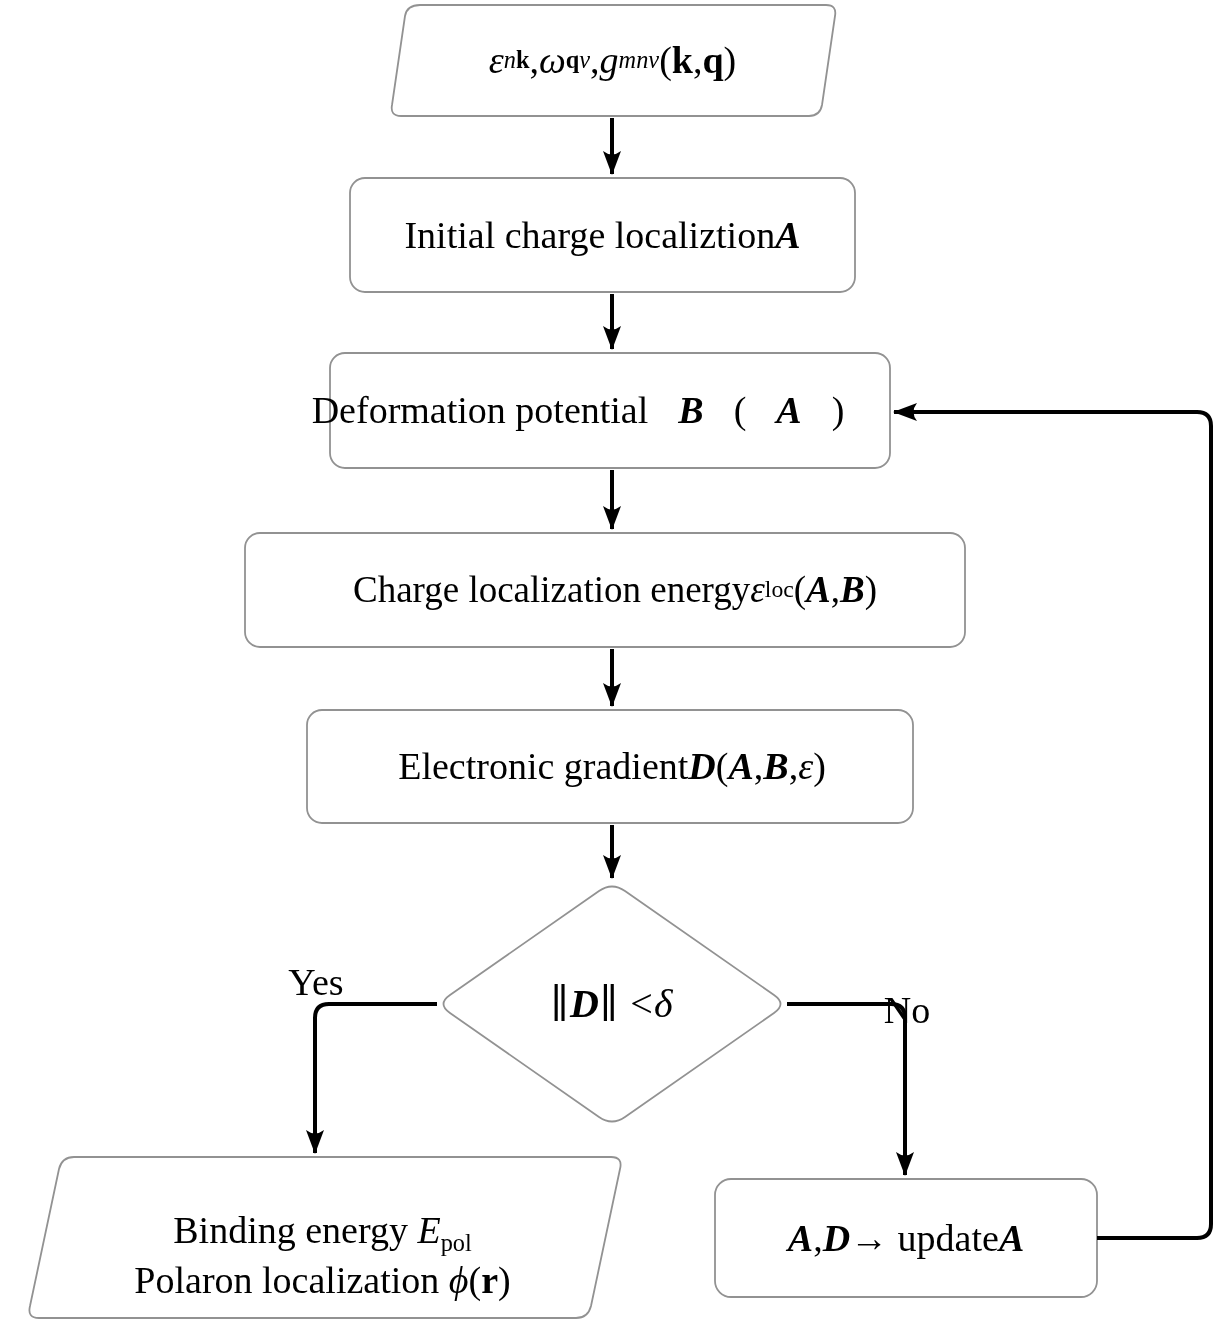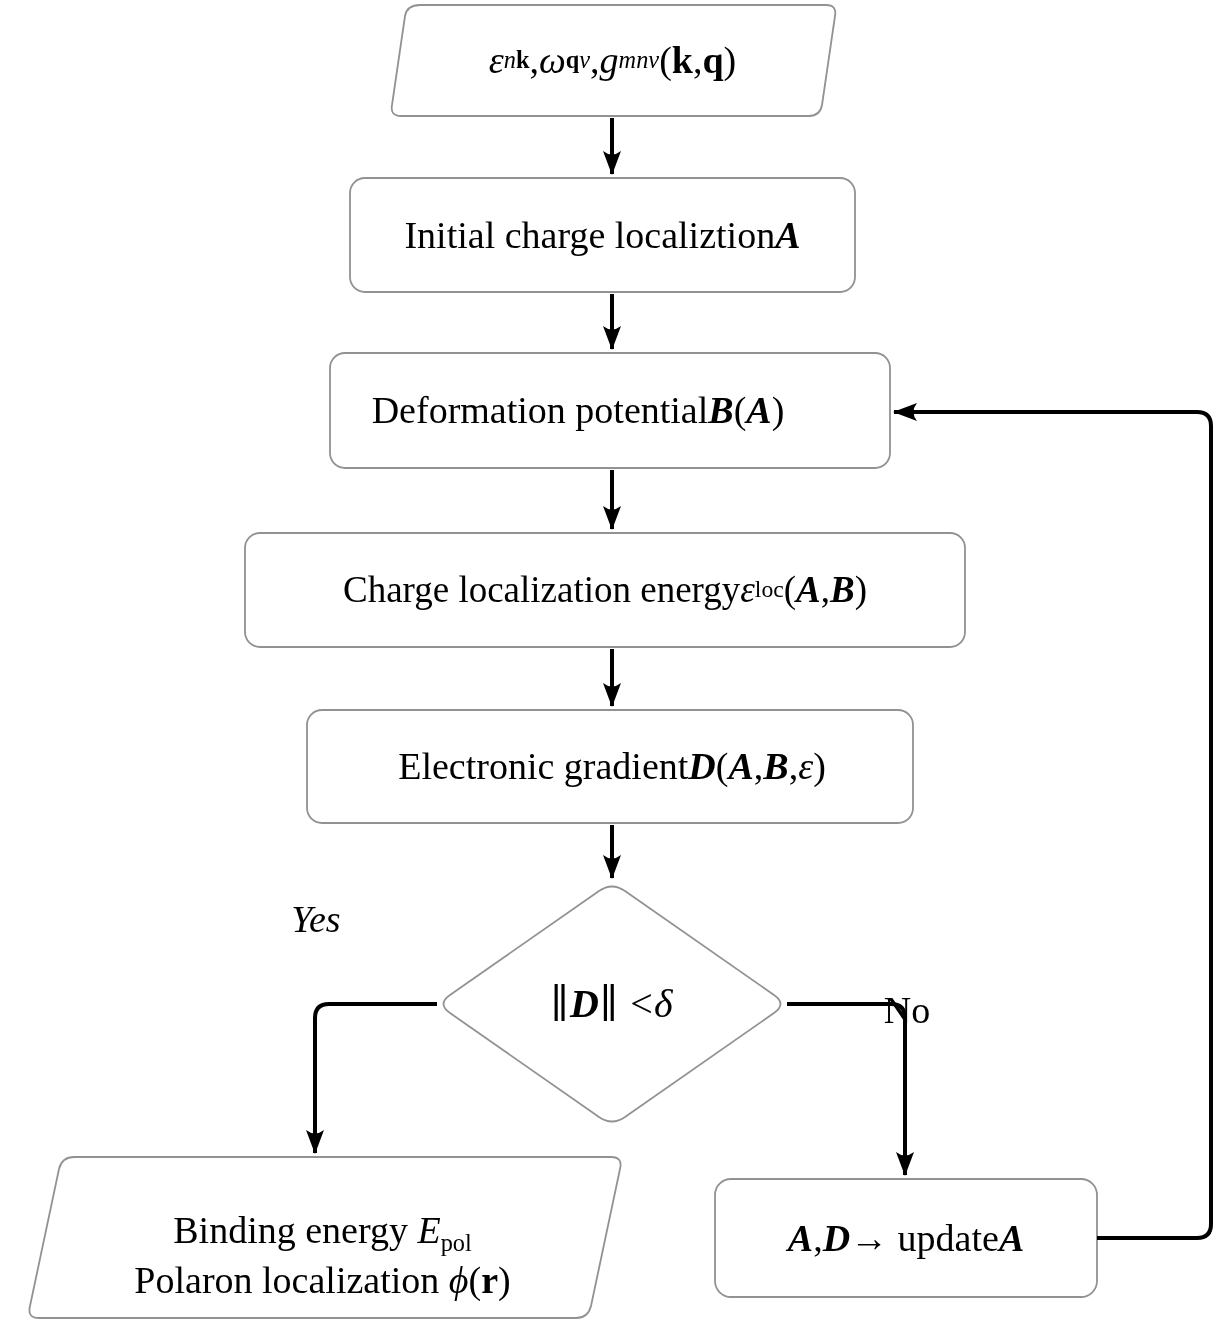--- a/index.html
+++ b/index.html
@@ -11,21 +11,21 @@
   }
   .canvas{position:relative;width:1215px;height:1323px;overflow:hidden;}
   svg.layer{position:absolute;left:0;top:0;}
   .shape{fill:var(--bg,#ffffff);stroke:var(--border,#929292);stroke-width:1.8;}
   .arrow{fill:none;stroke:var(--arrow,#000000);stroke-width:4;}
   .lbl{
     position:absolute;display:flex;align-items:center;justify-content:center;
     text-align:center;font-size:38px;line-height:1.18;white-space:nowrap;
     color:var(--text,#000000);
   }
-  .lbl.small{font-size:37px;}
+  .lbl.small{font-size:37px;padding-left:10px;}
   .col{flex-direction:column;margin-top:18px;}
   .col > div{white-space:nowrap;}
   .it{font-style:italic;}
   .b{font-weight:bold;}
   .bi{font-weight:bold;font-style:italic;}
   .sub{font-size:64%;vertical-align:-0.32em;letter-spacing:0;}
   .decision-text{letter-spacing:1px;}
 </style>
 </head>
 <body>
@@ -74,21 +74,21 @@
       <span>, </span>
       <span class="b">q</span>
       <span>)</span>
     </div>
 
   <div class="lbl" style="left:350px;top:178px;width:505px;height:114px;">
       <span>Initial charge localiztion </span>
       <span class="bi">A</span>
     </div>
 
-  <div class="lbl" style="left:330px;top:353px;width:496px;height:115px;">
+  <div class="lbl" style="left:330px;top:353px;width:496px;height:115px;gap:30px;">
       <span>Deformation potential </span>
       <span class="bi">B</span>
       <span> (</span>
       <span class="bi">A</span>
       <span>)</span>
     </div>
 
   <div class="lbl small" style="left:245px;top:533px;width:720px;height:114px;">
       <span>Charge localization energy </span>
       <span class="it">ε</span>
@@ -112,21 +112,21 @@
       <span>)</span>
     </div>
 
   <div class="lbl decision-text" style="left:437px;top:882px;width:350px;height:244px;font-size:40px;">
       <span>∥</span>
       <span class="bi">D</span>
       <span>∥ &lt; </span>
       <span class="it">δ</span>
     </div>
 
-  <div class="lbl" style="left:266px;top:896px;width:100px;height:46px;font-style:italic;">Yes</div>
+  <div class="lbl" style="left:266px;top:959px;width:100px;height:46px;">Yes</div>
 
   <div class="lbl" style="left:857px;top:987px;width:100px;height:46px;">No</div>
 
   <div class="lbl col" style="left:35px;top:1157px;width:575px;height:161px;">
     <div><span>Binding energy </span><span class="it">E</span><span class="sub">pol</span></div>
     <div><span>Polaron localization </span><span class="it">ϕ</span><span>(</span><span class="b">r</span><span>)</span></div>
   </div>
 
   <div class="lbl" style="left:715px;top:1179px;width:382px;height:118px;">
       <span class="bi">A</span>

